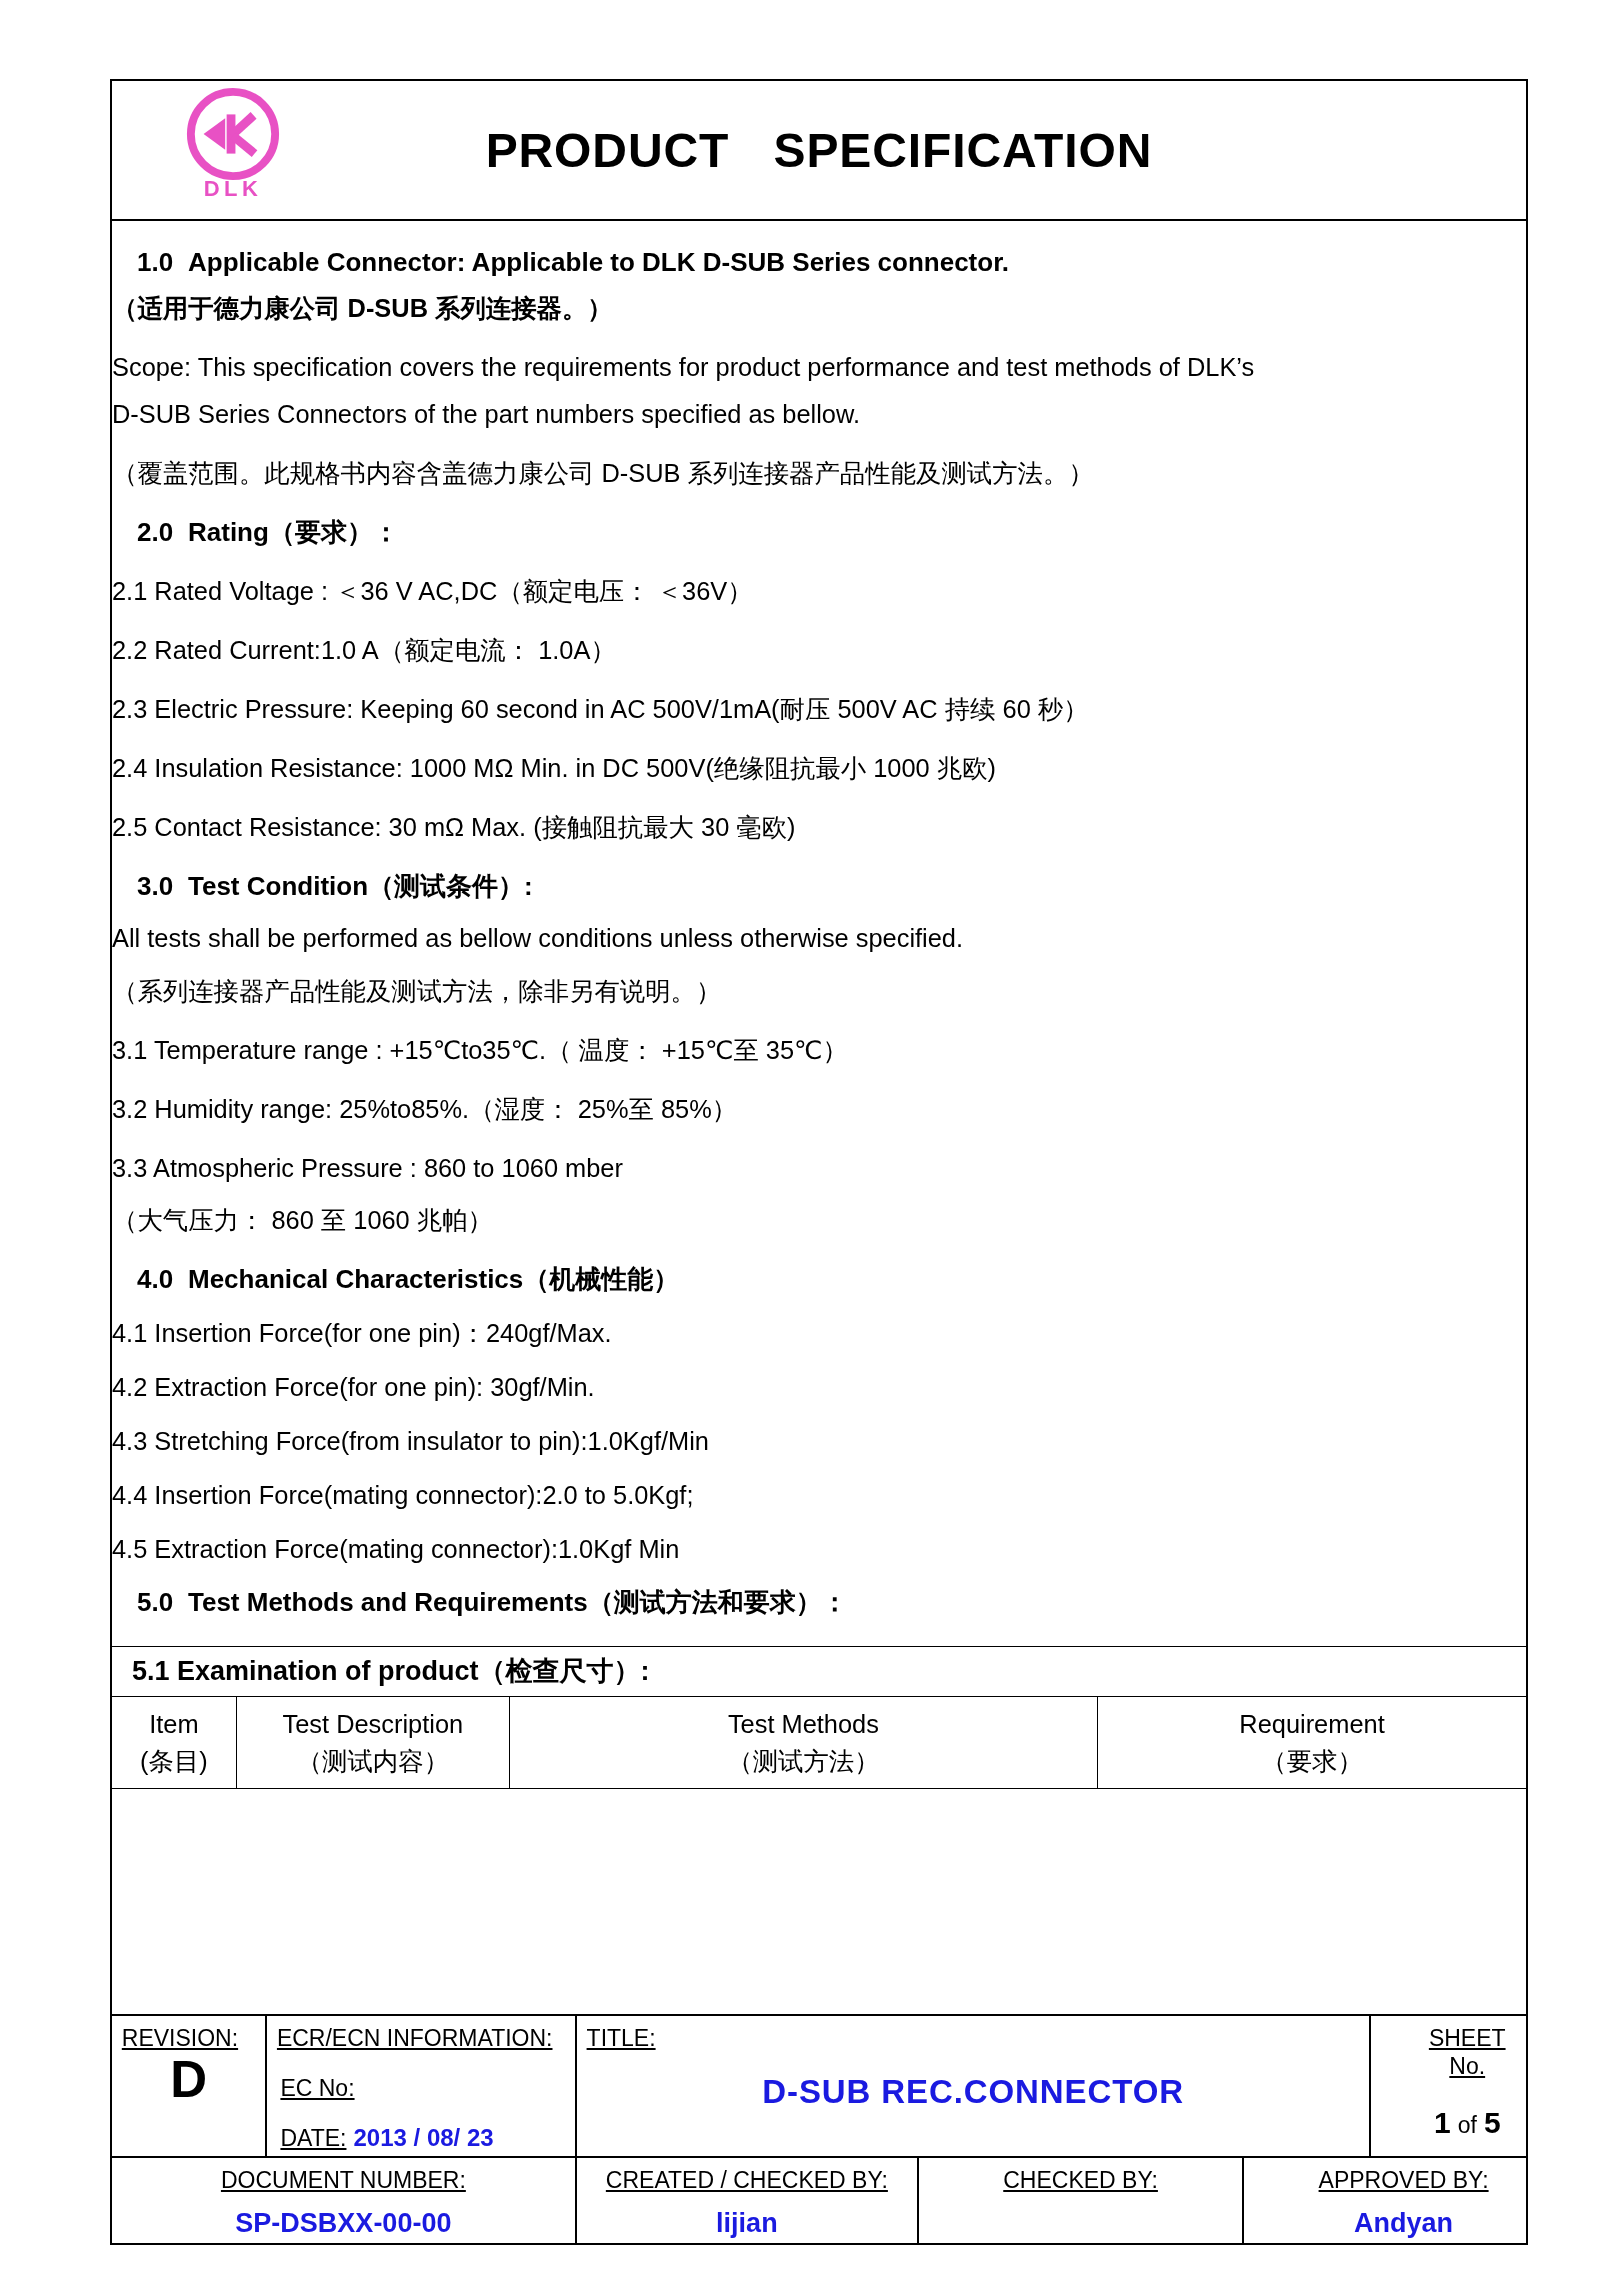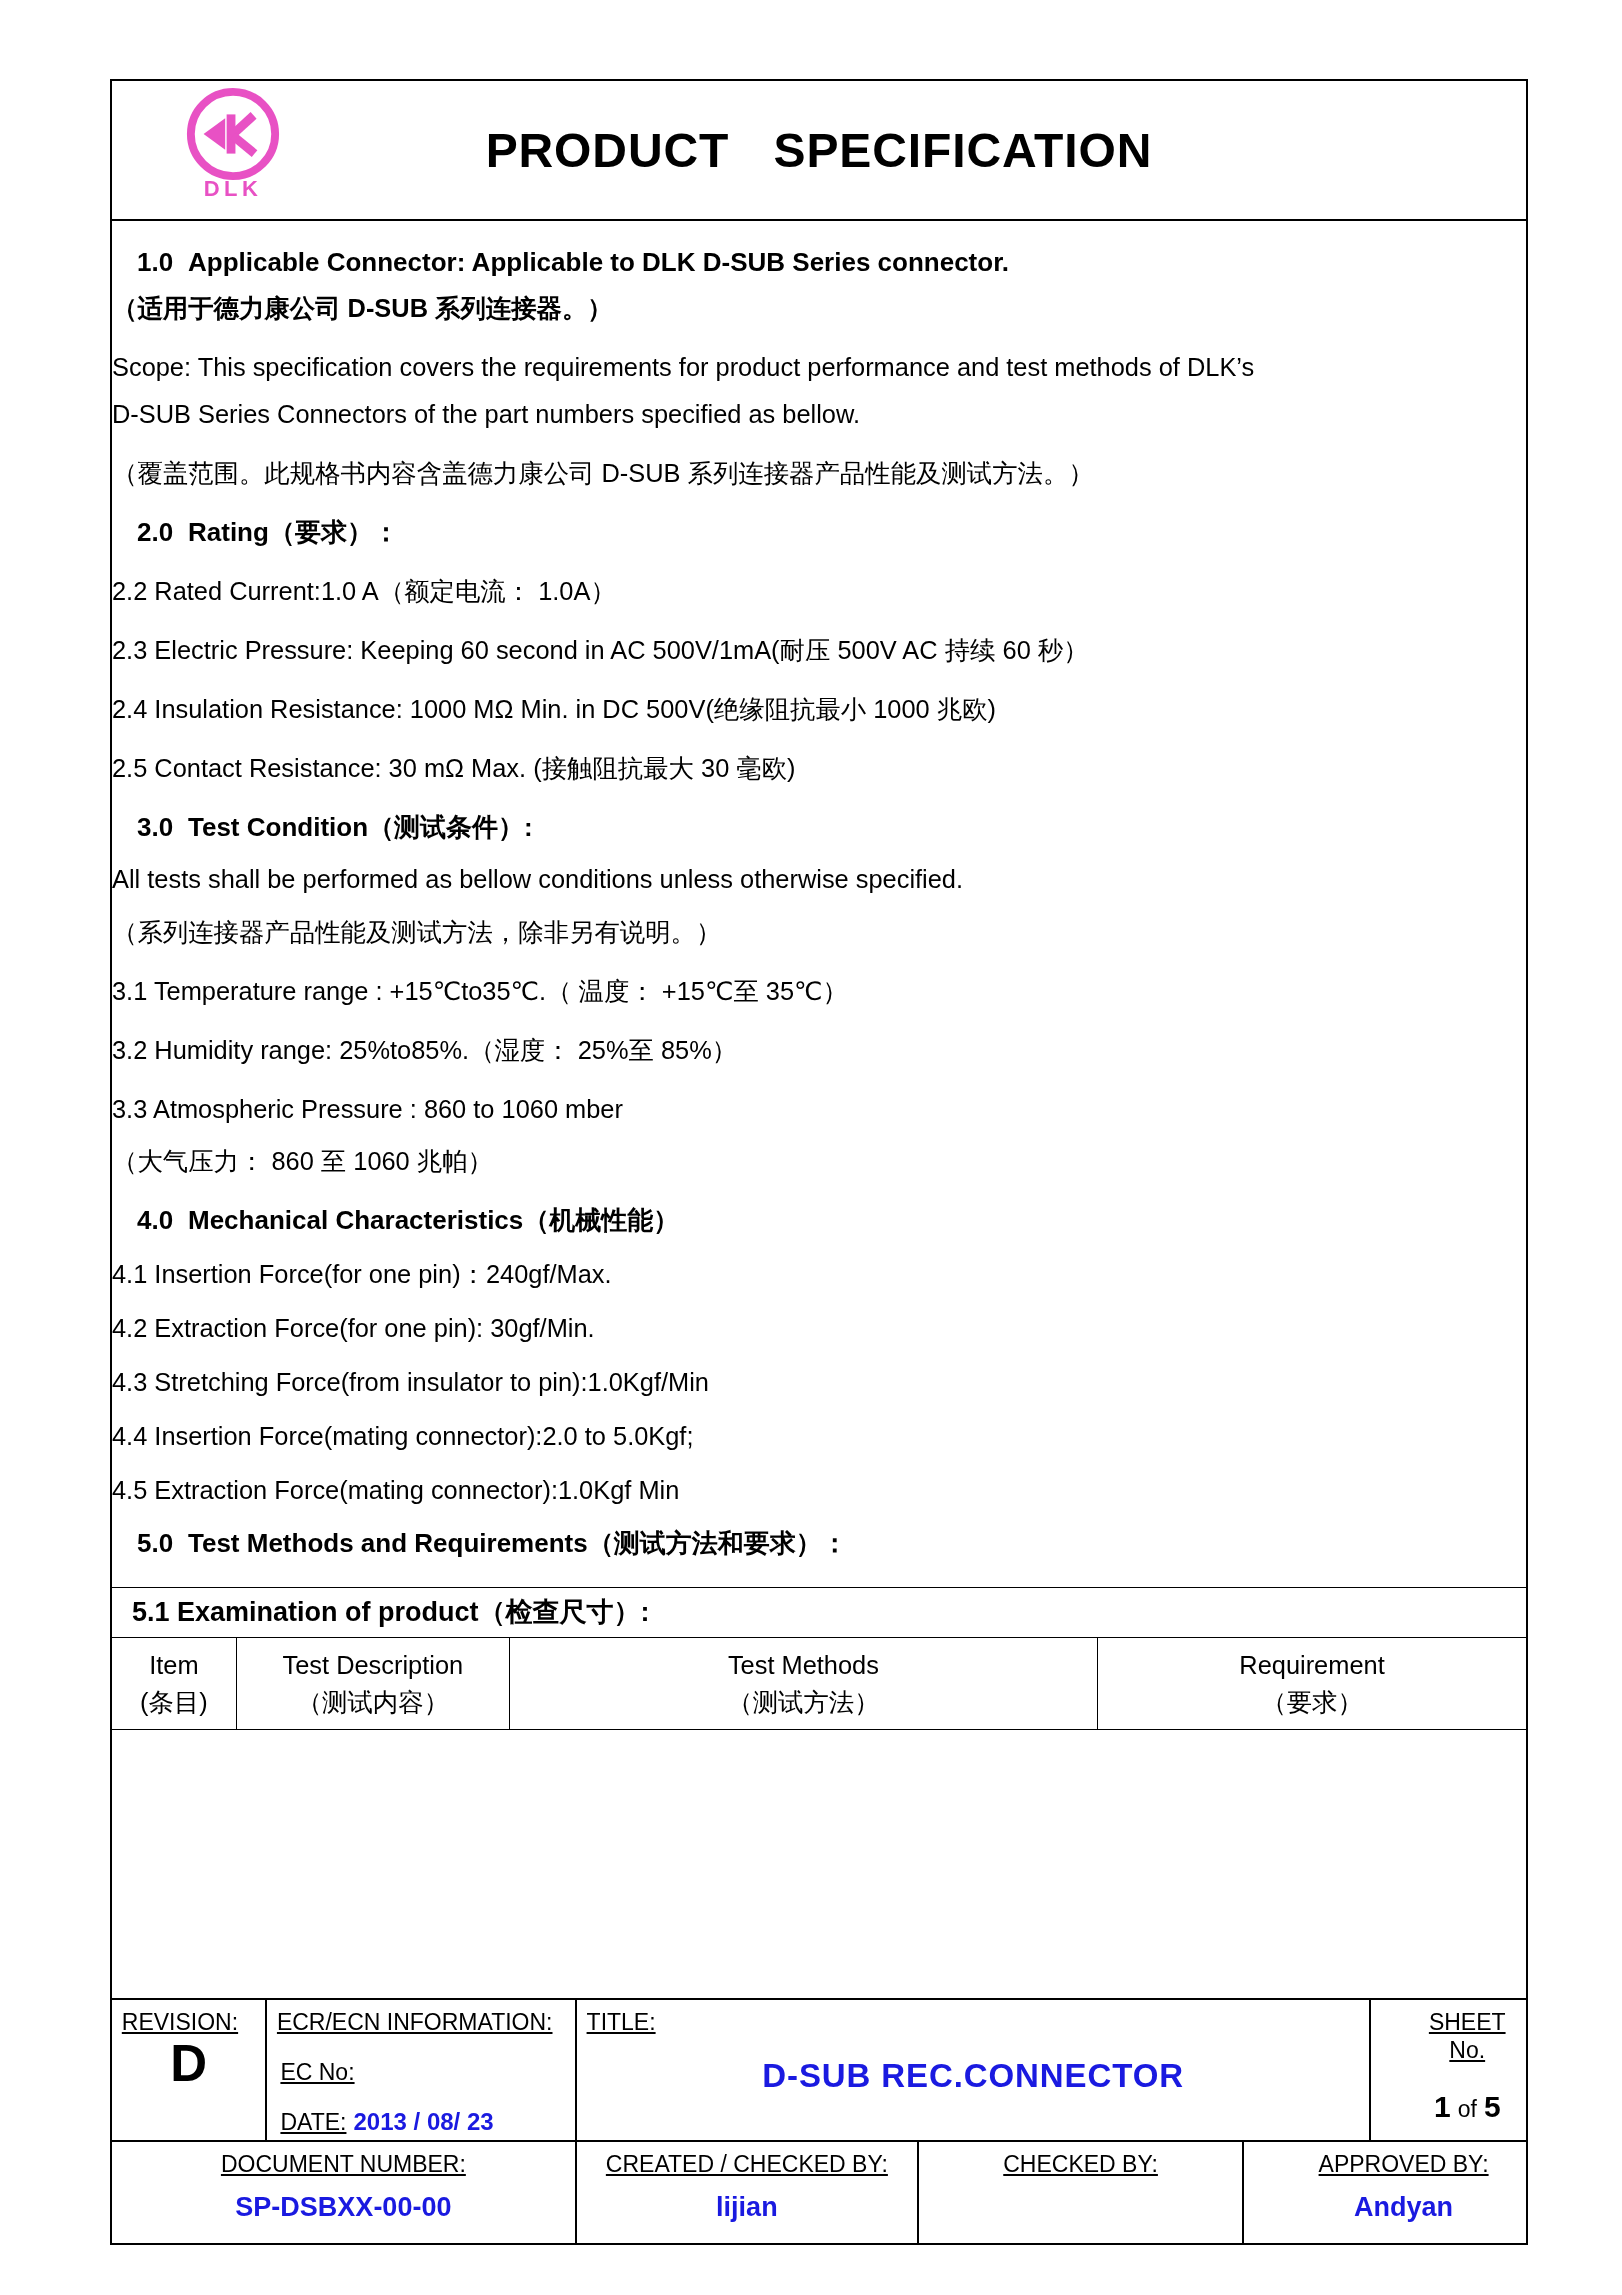--- a/index.html
+++ b/index.html
@@ -50,21 +50,21 @@
   table.exam tr td:last-child{border-right:none;}
   .caption-cell{font-weight:bold;font-size:27px;padding:7px 0 7px 20px;}
   .colhead{text-align:center;vertical-align:middle;padding:8.8px 0;font-size:25.4px;line-height:37px;}
   
   .spacer{flex:1 1 auto;}
   table.ft{width:100%;border-collapse:collapse;table-layout:fixed;}
   table.ft td{border:2.6px solid #000;vertical-align:top;}
   table.ft tr td:first-child{border-left:none;}
   table.ft tr td:last-child{border-right:none;padding-left:38px;}
   table.ft1 td{height:142px;}
-  table.ft2 td{height:101px;border-top:none;border-bottom:none;}
+  table.ft2 td{height:85px;border-top:none;border-bottom:none;}
   .lbl{text-decoration:underline;font-size:23px;line-height:28px;}
   .pad{padding:7px 0 0 8.8px;display:inline-block;}
   .rev-val{text-align:center;font-weight:bold;font-size:51px;margin-top:7px;}
   .ecn-line{margin-top:15px;padding-left:12.3px;}
   .title-val{text-align:center;font-weight:bold;font-size:33px;margin-top:19px;letter-spacing:0.9px;}
   .sheet-lbl{display:block;text-align:center;padding-top:7px;}
   .sheet-val{text-align:center;margin-top:24.5px;}
   .sheet-val .big{font-size:30px;font-weight:bold;}
   .sheet-val .of{font-size:23px;}
   .ctr{display:block;text-align:center;padding-top:7px;}
@@ -93,20 +93,21 @@
 
   <div class="content">
 
     <p class="heading"><span class="hnum">1.0</span><span>Applicable Connector: Applicable to DLK D-SUB Series connector.</span></p>
     <p class="tight cnbold ind-cn1">（适用于德力康公司 D-SUB 系列连接器。）</p>
     <p class="ind-scope">Scope: This specification covers the requirements for product performance and test methods of DLK’s</p>
     <p class="tight ind-scope">D-SUB Series Connectors of the part numbers specified as bellow.</p>
     <p class="ind-scopecn">（覆盖范围。此规格书内容含盖德力康公司 D-SUB 系列连接器产品性能及测试方法。）</p>
 
     <p class="heading"><span class="hnum">2.0</span><span>Rating（要求）：</span></p>
+    <p class="ind2">2.1 Rated Voltage : ＜36 V  AC,DC（额定电压： ＜36V）</p>
     <p class="ind2">2.2 Rated Current:1.0 A（额定电流： 1.0A）</p>
     <p class="ind2">2.3 Electric Pressure: Keeping 60 second in AC 500V/1mA(耐压 500V AC 持续 60 秒）</p>
     <p class="ind2">2.4 Insulation Resistance: 1000 MΩ Min. in DC 500V(绝缘阻抗最小 1000 兆欧)</p>
     <p class="ind2">2.5 Contact Resistance: 30 mΩ Max. (接触阻抗最大 30 毫欧)</p>
 
     <p class="heading"><span class="hnum">3.0</span><span>Test Condition（测试条件）:</span></p>
     <p class="med ind3a">All tests shall be performed as bellow conditions unless otherwise specified.</p>
     <p class="med ind-scope">（系列连接器产品性能及测试方法，除非另有说明。）</p>
     <p class="ind3">3.1 Temperature range : +15℃to35℃.（ 温度： +15℃至 35℃）</p>
     <p class="ind3">3.2 Humidity range: 25%to85%.（湿度： 25%至 85%）</p>

